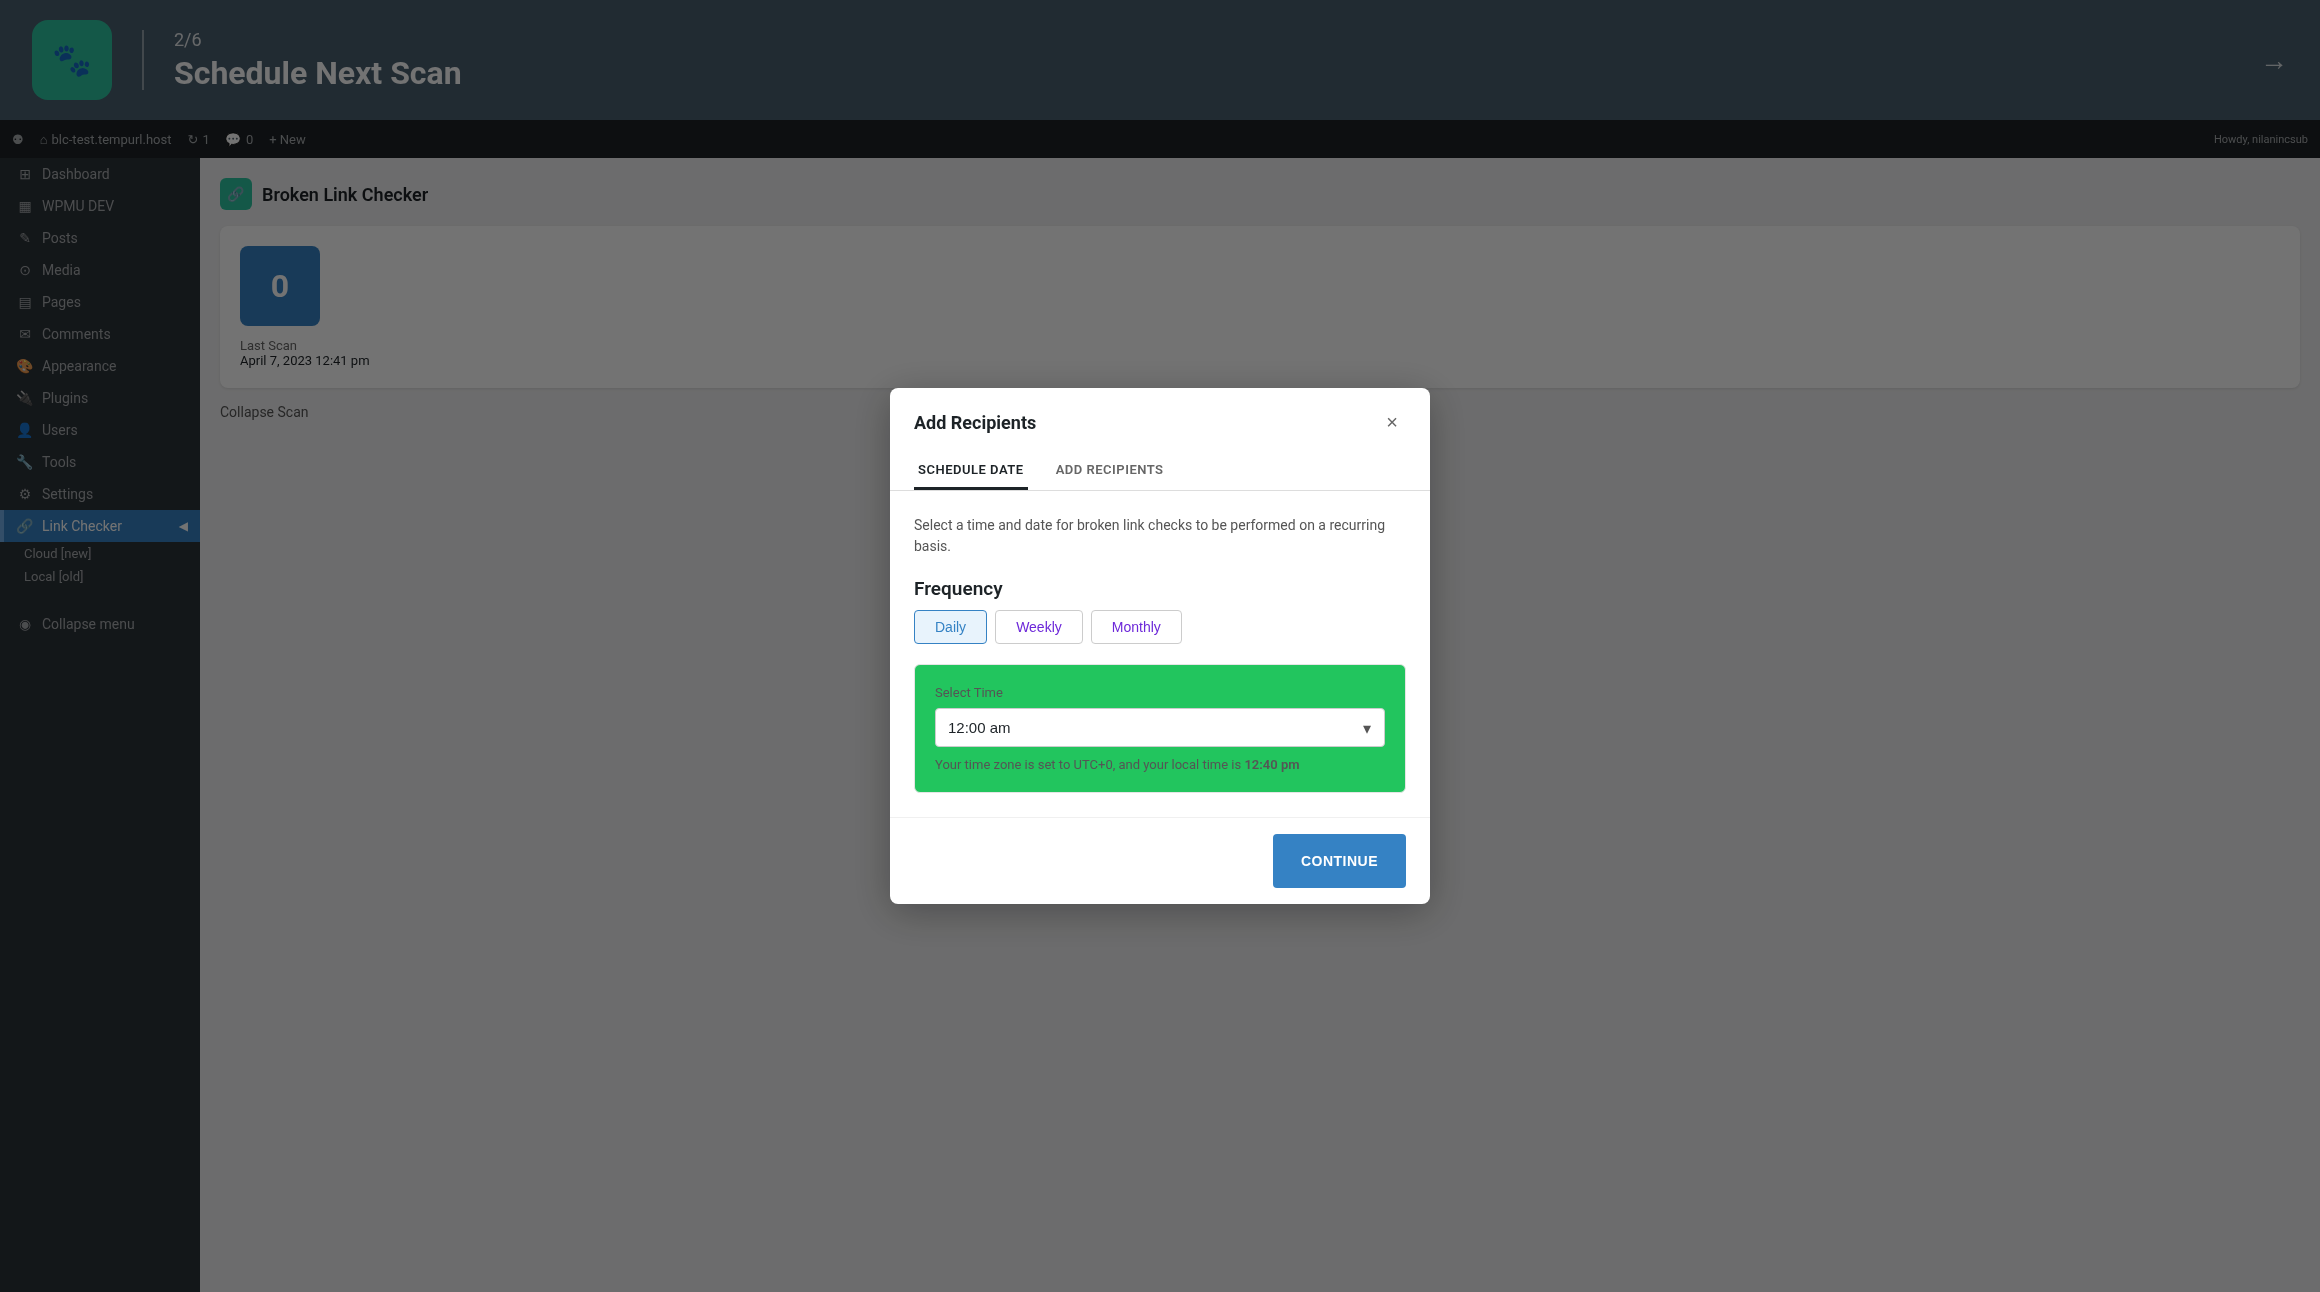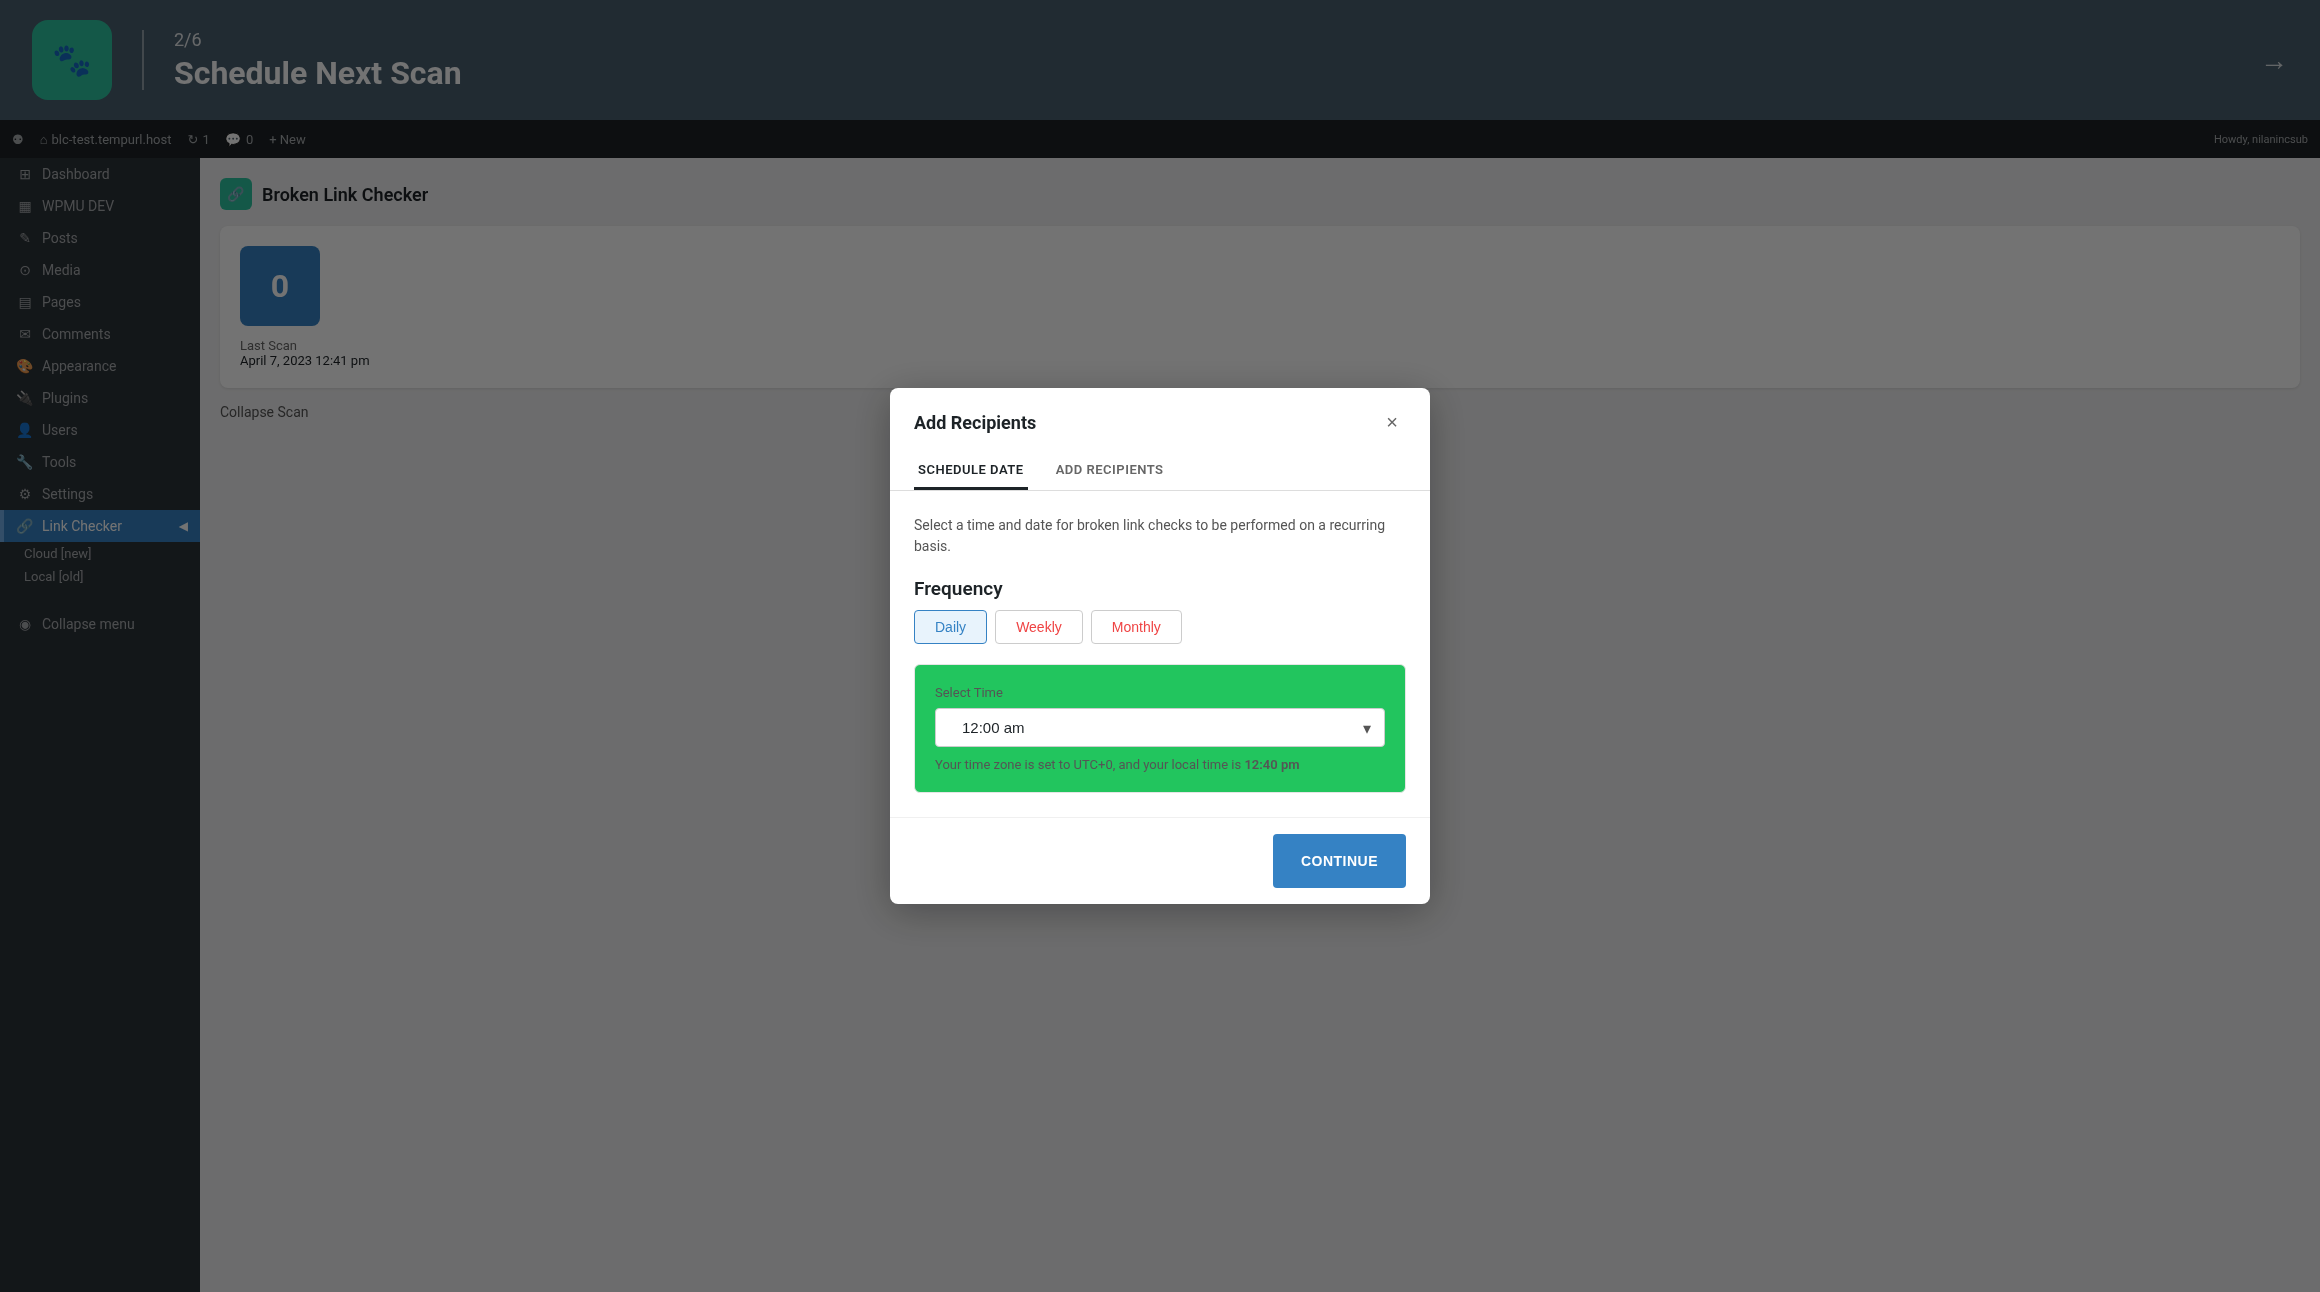--- a/index.html
+++ b/index.html
@@ -200,38 +200,38 @@
     }
 
     .freq-buttons { display: flex; gap: 8px; margin-bottom: 20px; }
     .freq-btn {
       padding: 8px 20px;
       border-radius: 4px;
       border: 1px solid #ccc;
       background: white;
       font-size: 14px;
       cursor: pointer;
-      color: #ef4444;
+      color: #6d28d9;
     }
     .freq-btn.active {
       background: #e8f3fc;
       border-color: #3582c4;
       color: #3582c4;
     }
 
     .time-container {
       background: #22c55e;
       border: 1px solid #e5e5e5;
       border-radius: 6px;
       padding: 20px;
     }
     .time-label { font-size: 13px; color: #555; margin-bottom: 8px; display: block; }
     .time-select {
       width: 100%;
-      padding: 10px 26px;
+      padding: 10px 12px;
       border: 1px solid #ccc;
       border-radius: 4px;
       font-size: 15px;
       color: #1d2327;
       background: white;
       cursor: pointer;
       appearance: none;
       -webkit-appearance: none;
       position: relative;
     }

